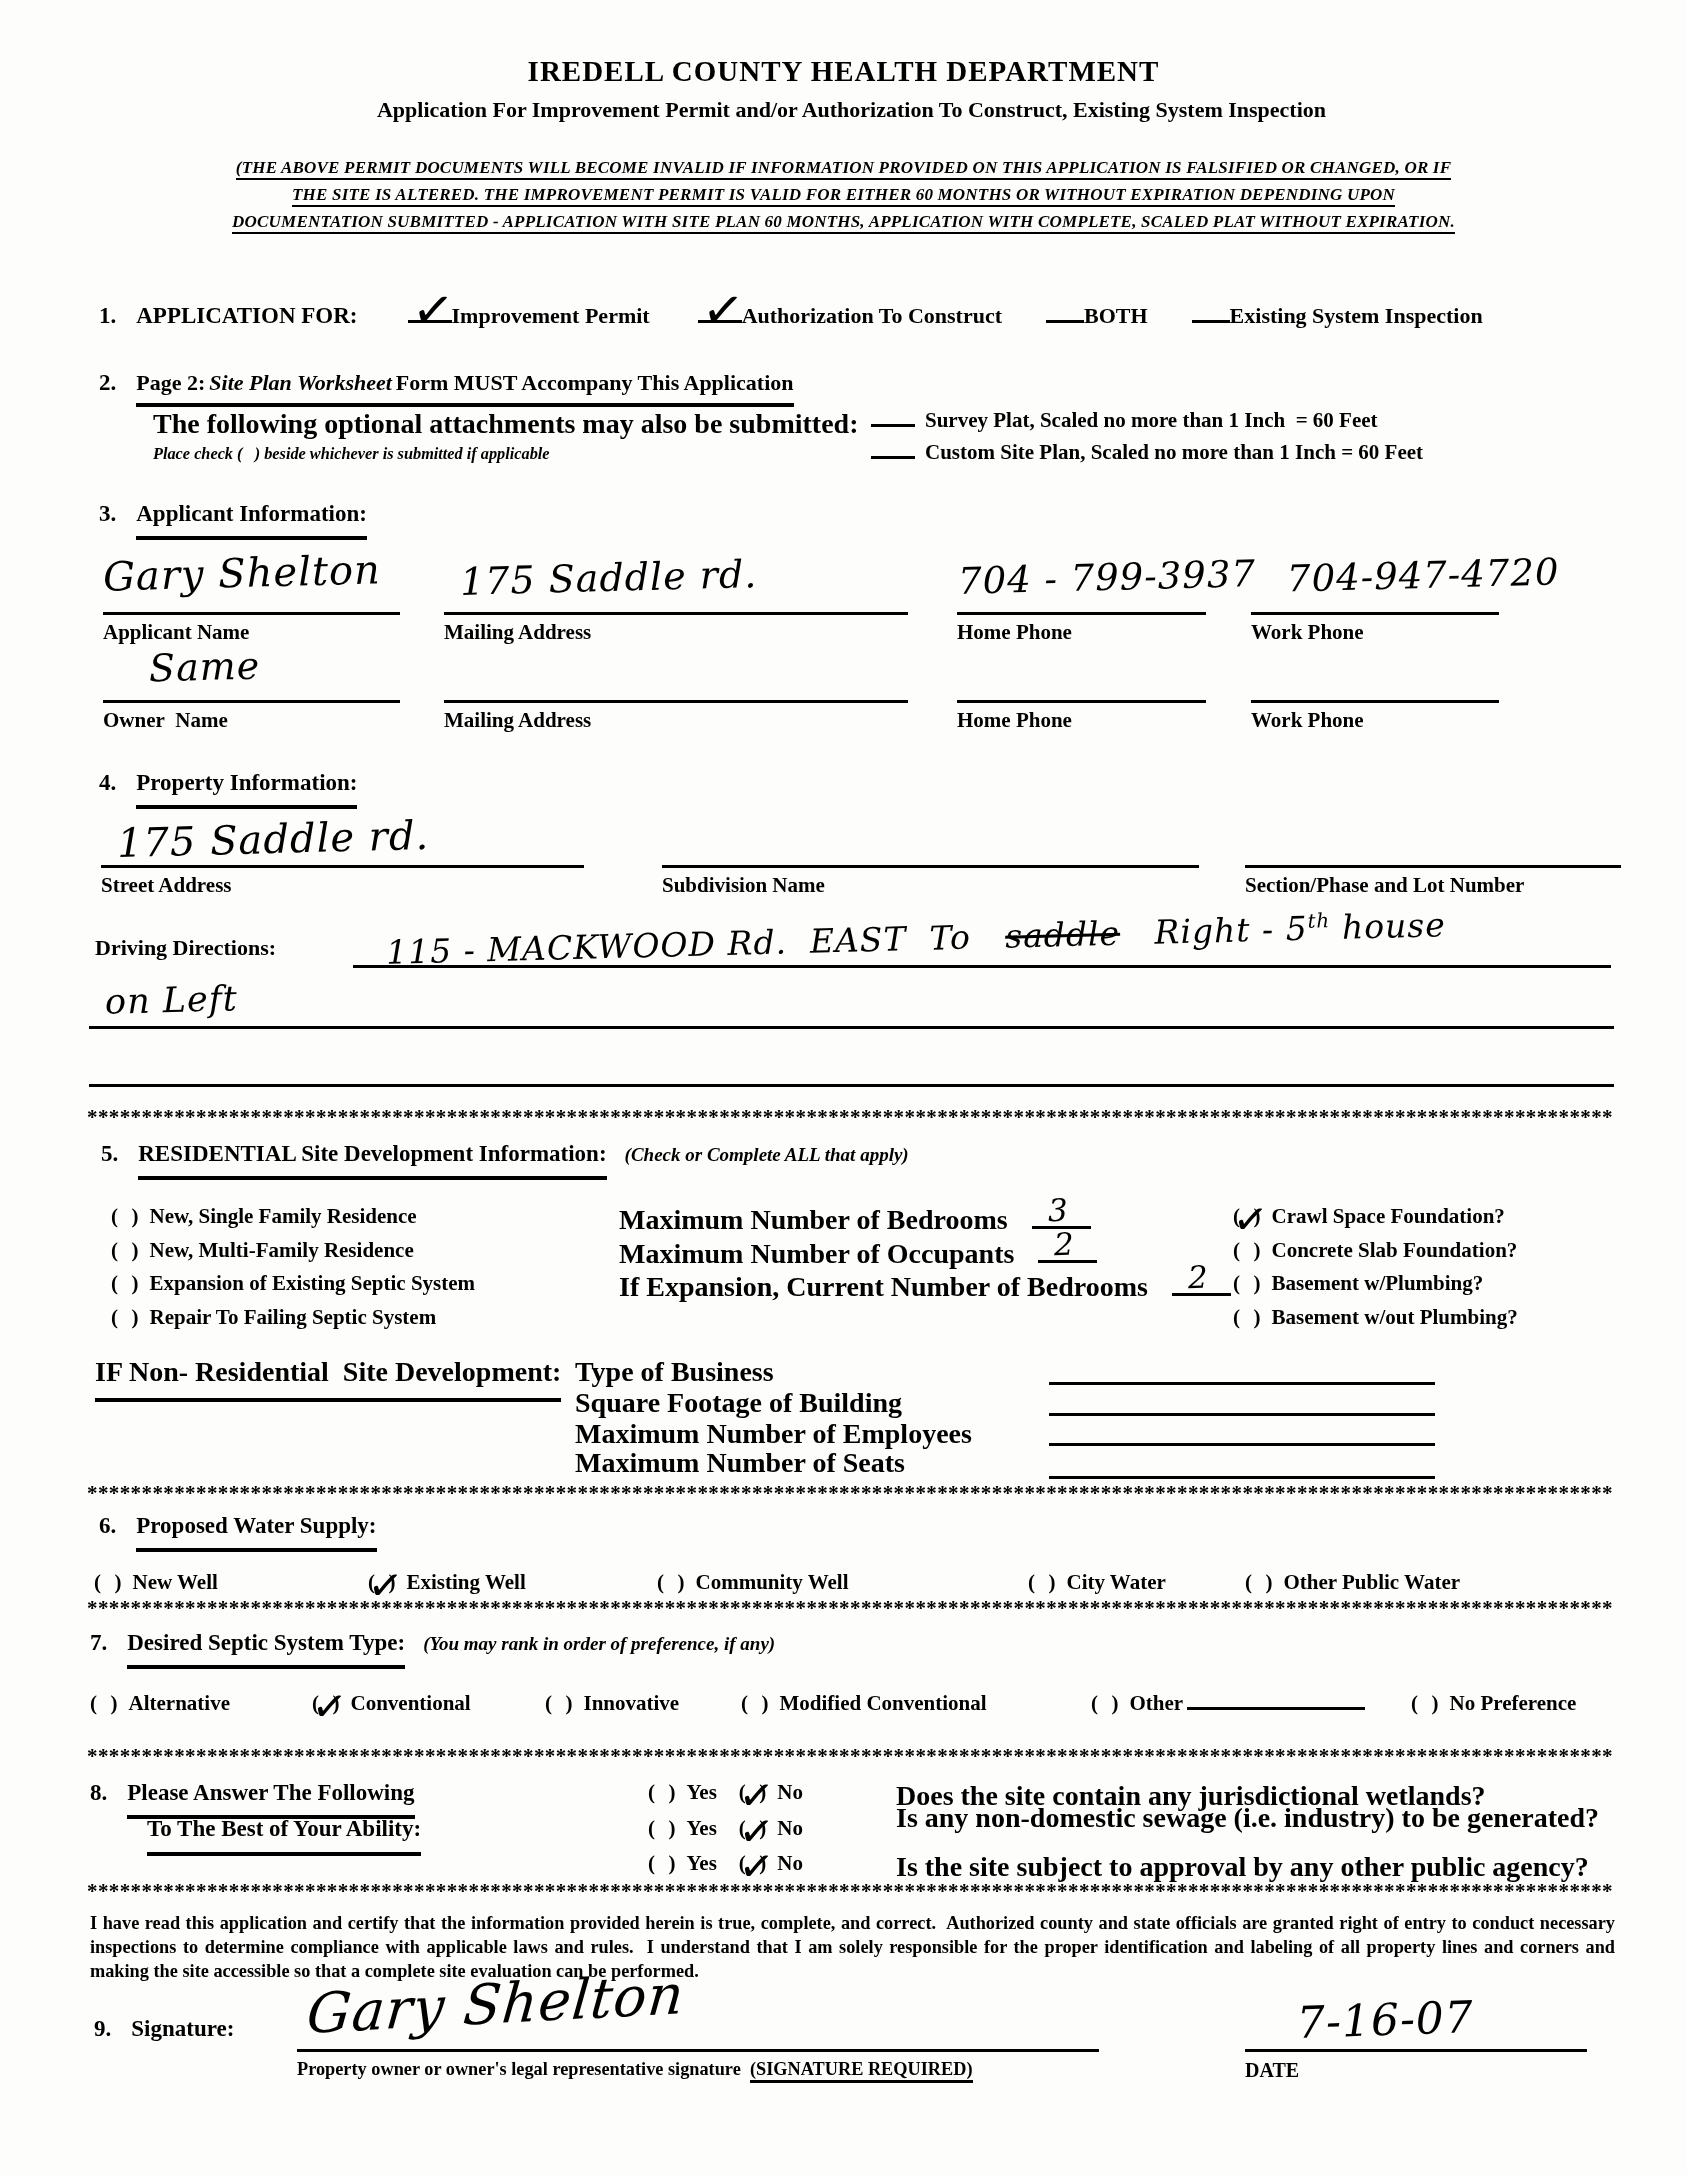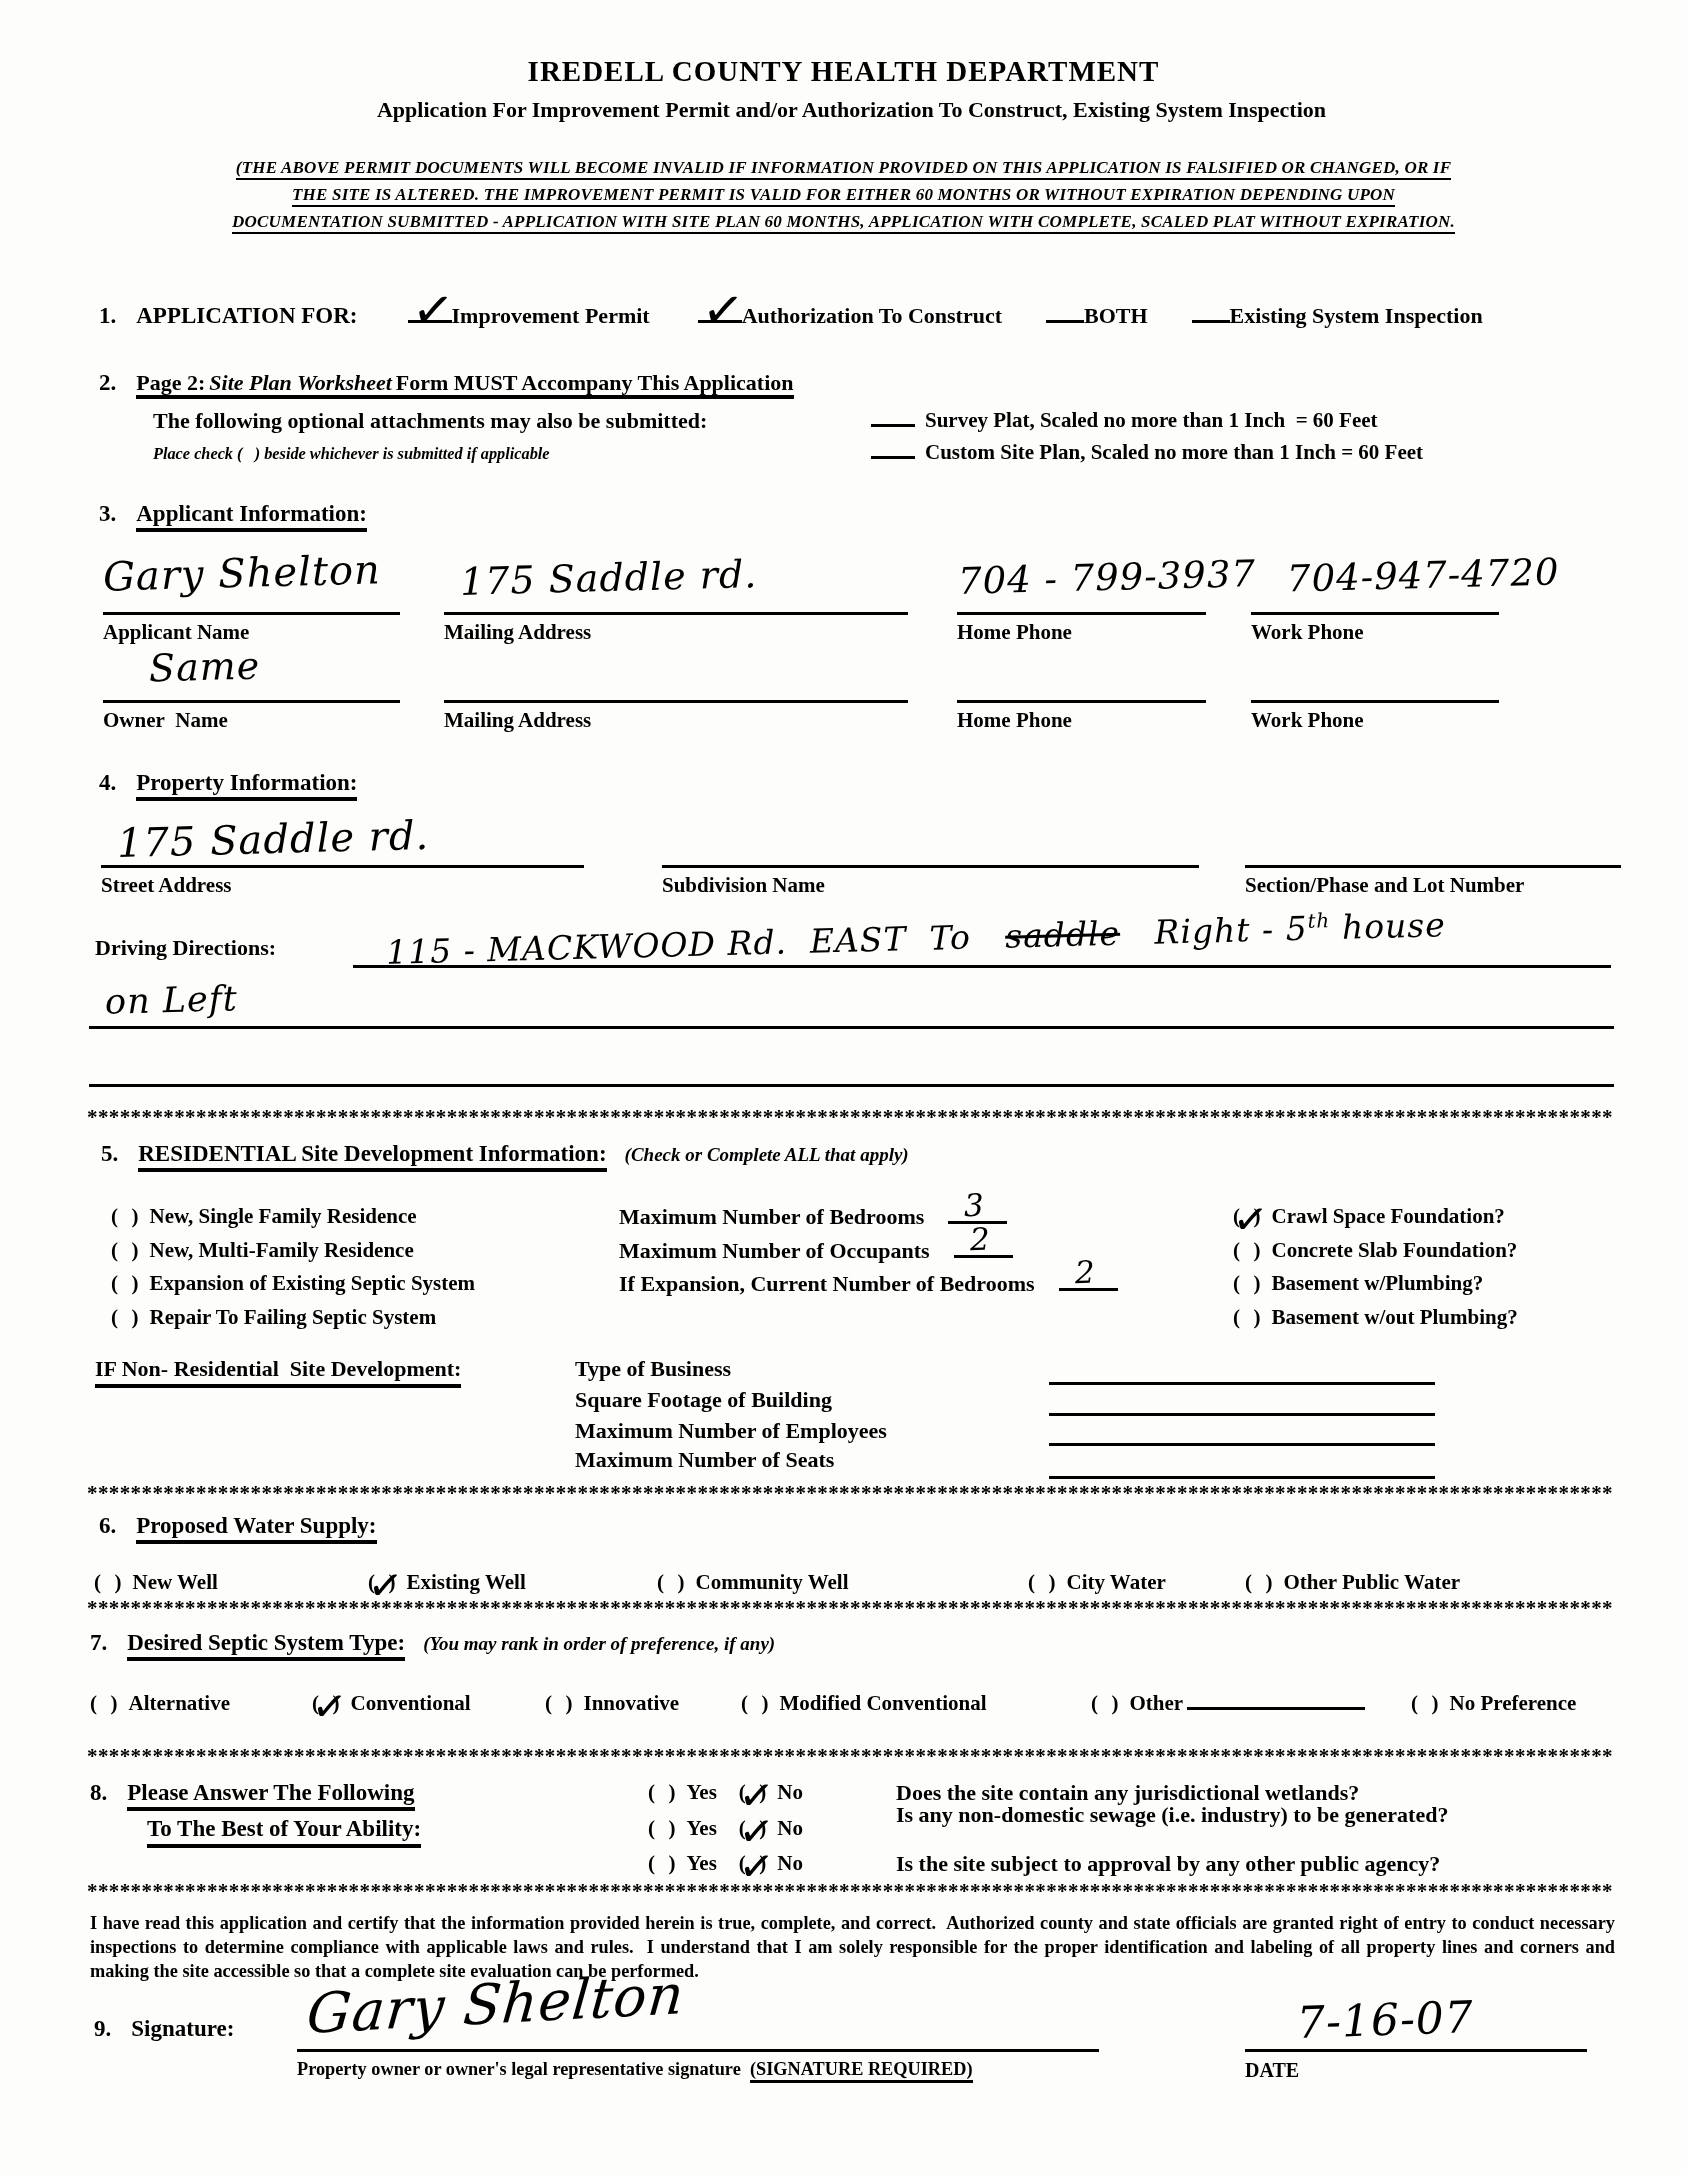--- a/index.html
+++ b/index.html
@@ -6,23 +6,23 @@
   .page{position:relative;width:1687px;height:2175px;background:#fdfdfb;color:#000;
         font-family:"Liberation Serif",serif;overflow:hidden;margin:0 auto;}
   .abs{position:absolute;}
   .ctr{left:0;width:100%;text-align:center;}
   .title{font-size:29px;font-weight:bold;letter-spacing:1px;}
   .subtitle{font-size:22px;font-weight:bold;padding-left:8px;}
   .discline{display:inline-block;font-size:17px;font-weight:bold;font-style:italic;
             border-bottom:2px solid #000;padding-bottom:0px;letter-spacing:0.2px;}
   .h23{font-size:23px;font-weight:bold;white-space:nowrap;}
   .h22{font-size:22px;font-weight:bold;white-space:nowrap;}
-  .h21{font-size:22px;font-weight:bold;white-space:nowrap;}
+  .h21{font-size:28px;font-weight:bold;white-space:nowrap;}
   .num{font-size:23px;font-weight:bold;margin-right:16px;}
-  .uthick{border-bottom:4px solid #000;padding-bottom:2px;}
+  .uthick{border-bottom:4px solid #000;padding-bottom:10px;}
   .note-ital{font-size:19px;font-weight:bold;font-style:italic;margin-left:14px;white-space:nowrap;}
   .small-ital{font-size:16.3px;font-weight:bold;font-style:italic;white-space:nowrap;}
   .blank{display:inline-block;height:5px;border-bottom:3px solid #000;position:relative;vertical-align:baseline;}
   .fline{position:absolute;border-bottom:3px solid #000;height:0;}
   .flabel{position:absolute;text-align:left;font-size:21px;font-weight:bold;}
   .hw{position:absolute;font-family:"DejaVu Serif",serif;font-style:italic;font-weight:400;
       white-space:nowrap;transform:rotate(-1.5deg);letter-spacing:1px;}
   .chk{position:absolute;left:4px;bottom:-4px;font-size:50px;font-weight:400;
        font-family:"DejaVu Sans",sans-serif;line-height:.55;transform:rotate(6deg);}
   .pwrap{position:relative;display:inline-block;}

